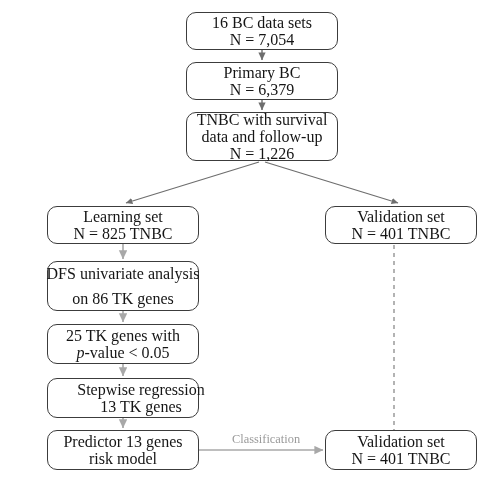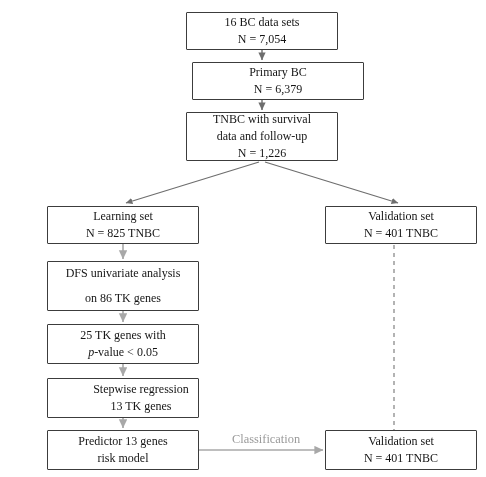--- a/index.html
+++ b/index.html
@@ -12,28 +12,28 @@
     width: 486px;
     height: 477px;
     background: #ffffff;
     font-family: "Liberation Serif", "DejaVu Serif", serif;
     overflow: hidden;
   }
   .node {
     position: absolute;
     box-sizing: border-box;
     border: 1.3px solid #3c3c3c;
-    border-radius: 1px;
+    border-radius: 10px;
     background: #ffffff;
     display: flex;
     flex-direction: column;
     align-items: center;
     justify-content: center;
     color: #151515;
-    font-size: 12px;
+    font-size: 16px;
     line-height: 17px;
     text-align: center;
     z-index: 3;
   }
   .node .line {
     display: block;
     white-space: nowrap;
   }
   .node .line em {
     font-style: italic;
@@ -91,21 +91,21 @@
     <line x1="199" y1="450" x2="323" y2="450" stroke="#a8a8a8" stroke-width="1.6" marker-end="url(#arrow-light)"></line>
 
     <line x1="394" y1="245" x2="394" y2="430" stroke="#9a9a9a" stroke-width="1.5" stroke-dasharray="4,4"></line>
   </svg>
 
   <div class="node" style="left:186px; top:12px; width:152px; height:38px;">
     <span class="line">16 BC data sets</span>
     <span class="line">N = 7,054</span>
   </div>
 
-  <div class="node" style="left:192px; top:62px; width:172px; height:38px;">
+  <div class="node" style="left:186px; top:62px; width:152px; height:38px;">
     <span class="line">Primary BC</span>
     <span class="line">N = 6,379</span>
   </div>
 
   <div class="node" style="left:186px; top:112px; width:152px; height:49px;">
     <span class="line">TNBC with survival</span>
     <span class="line">data and follow-up</span>
     <span class="line">N = 1,226</span>
   </div>
 

